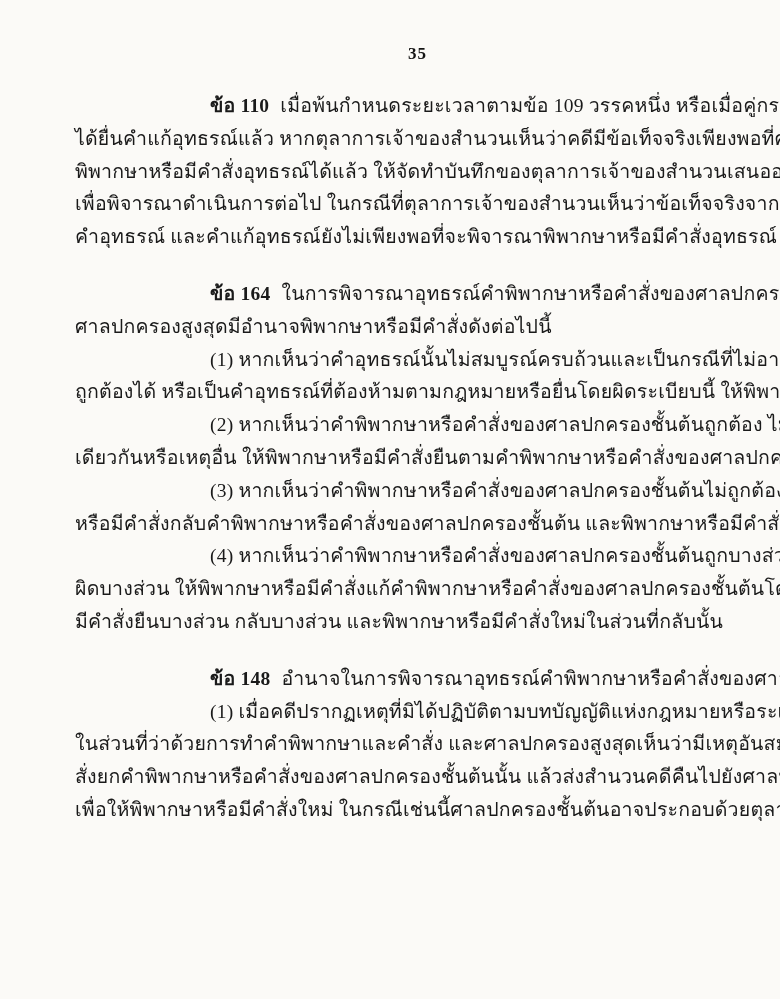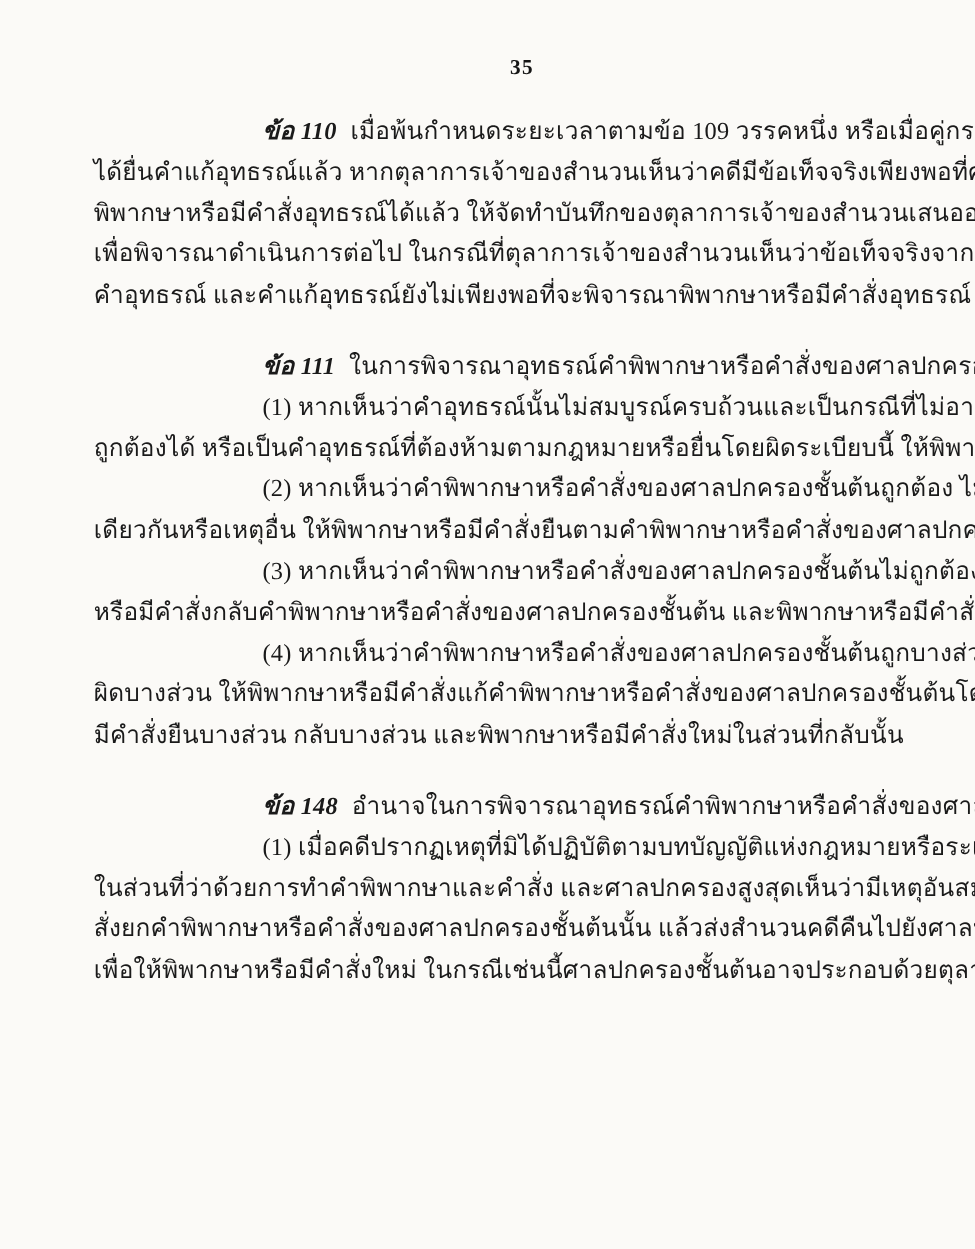--- a/index.html
+++ b/index.html
@@ -33,39 +33,39 @@
   .paragraph { margin: 0; }
   .paragraph.gap { margin-top: 24px; }
   .line {
     white-space: nowrap;
     letter-spacing: 0.2px;
   }
   .line.indent { padding-left: 135px; }
   .clause-num {
     font-weight: bold;
     padding-right: 6px;
-    font-style: italic;
   }
 </style>
 </head>
 <body>
 
 <div class="page">
   <div class="page-number">35</div>
 
   <div class="doc-body">
       <div class="paragraph">
         <div class="line indent"><span class="clause-num">ข้อ 110</span> เมื่อพ้นกำหนดระยะเวลาตามข้อ 109 วรรคหนึ่ง หรือเมื่อคู่กรณีในอุทธรณ์</div>
         <div class="line">ได้ยื่นคำแก้อุทธรณ์แล้ว หากตุลาการเจ้าของสำนวนเห็นว่าคดีมีข้อเท็จจริงเพียงพอที่ศาลจะพิจารณา</div>
         <div class="line">พิพากษาหรือมีคำสั่งอุทธรณ์ได้แล้ว ให้จัดทำบันทึกของตุลาการเจ้าของสำนวนเสนอองค์คณะ</div>
         <div class="line">เพื่อพิจารณาดำเนินการต่อไป ในกรณีที่ตุลาการเจ้าของสำนวนเห็นว่าข้อเท็จจริงจากสำนวนคดี</div>
         <div class="line">คำอุทธรณ์ และคำแก้อุทธรณ์ยังไม่เพียงพอที่จะพิจารณาพิพากษาหรือมีคำสั่งอุทธรณ์ ให้มีอำนาจ</div>
       </div>
       <div class="paragraph gap">
-        <div class="line indent"><span class="clause-num">ข้อ 111</span> ในการพิจารณาอุทธรณ์คำพิพากษาหรือคำสั่งของศาลปกครองชั้นต้น</div>
+        <div class="line indent"><span class="clause-num">ข้อ 164</span> ในการพิจารณาอุทธรณ์คำพิพากษาหรือคำสั่งของศาลปกครองชั้นต้น</div>
+        <div class="line">ศาลปกครองสูงสุดมีอำนาจพิพากษาหรือมีคำสั่งดังต่อไปนี้</div>
       </div>
       <div class="paragraph">
         <div class="line indent">(1) หากเห็นว่าคำอุทธรณ์นั้นไม่สมบูรณ์ครบถ้วนและเป็นกรณีที่ไม่อาจแก้ไขให้</div>
         <div class="line">ถูกต้องได้ หรือเป็นคำอุทธรณ์ที่ต้องห้ามตามกฎหมายหรือยื่นโดยผิดระเบียบนี้ ให้พิพากษายกอุทธรณ์</div>
       </div>
       <div class="paragraph">
         <div class="line indent">(2) หากเห็นว่าคำพิพากษาหรือคำสั่งของศาลปกครองชั้นต้นถูกต้อง ไม่ว่าด้วยเหตุ</div>
         <div class="line">เดียวกันหรือเหตุอื่น ให้พิพากษาหรือมีคำสั่งยืนตามคำพิพากษาหรือคำสั่งของศาลปกครองชั้นต้น</div>
       </div>
       <div class="paragraph">

